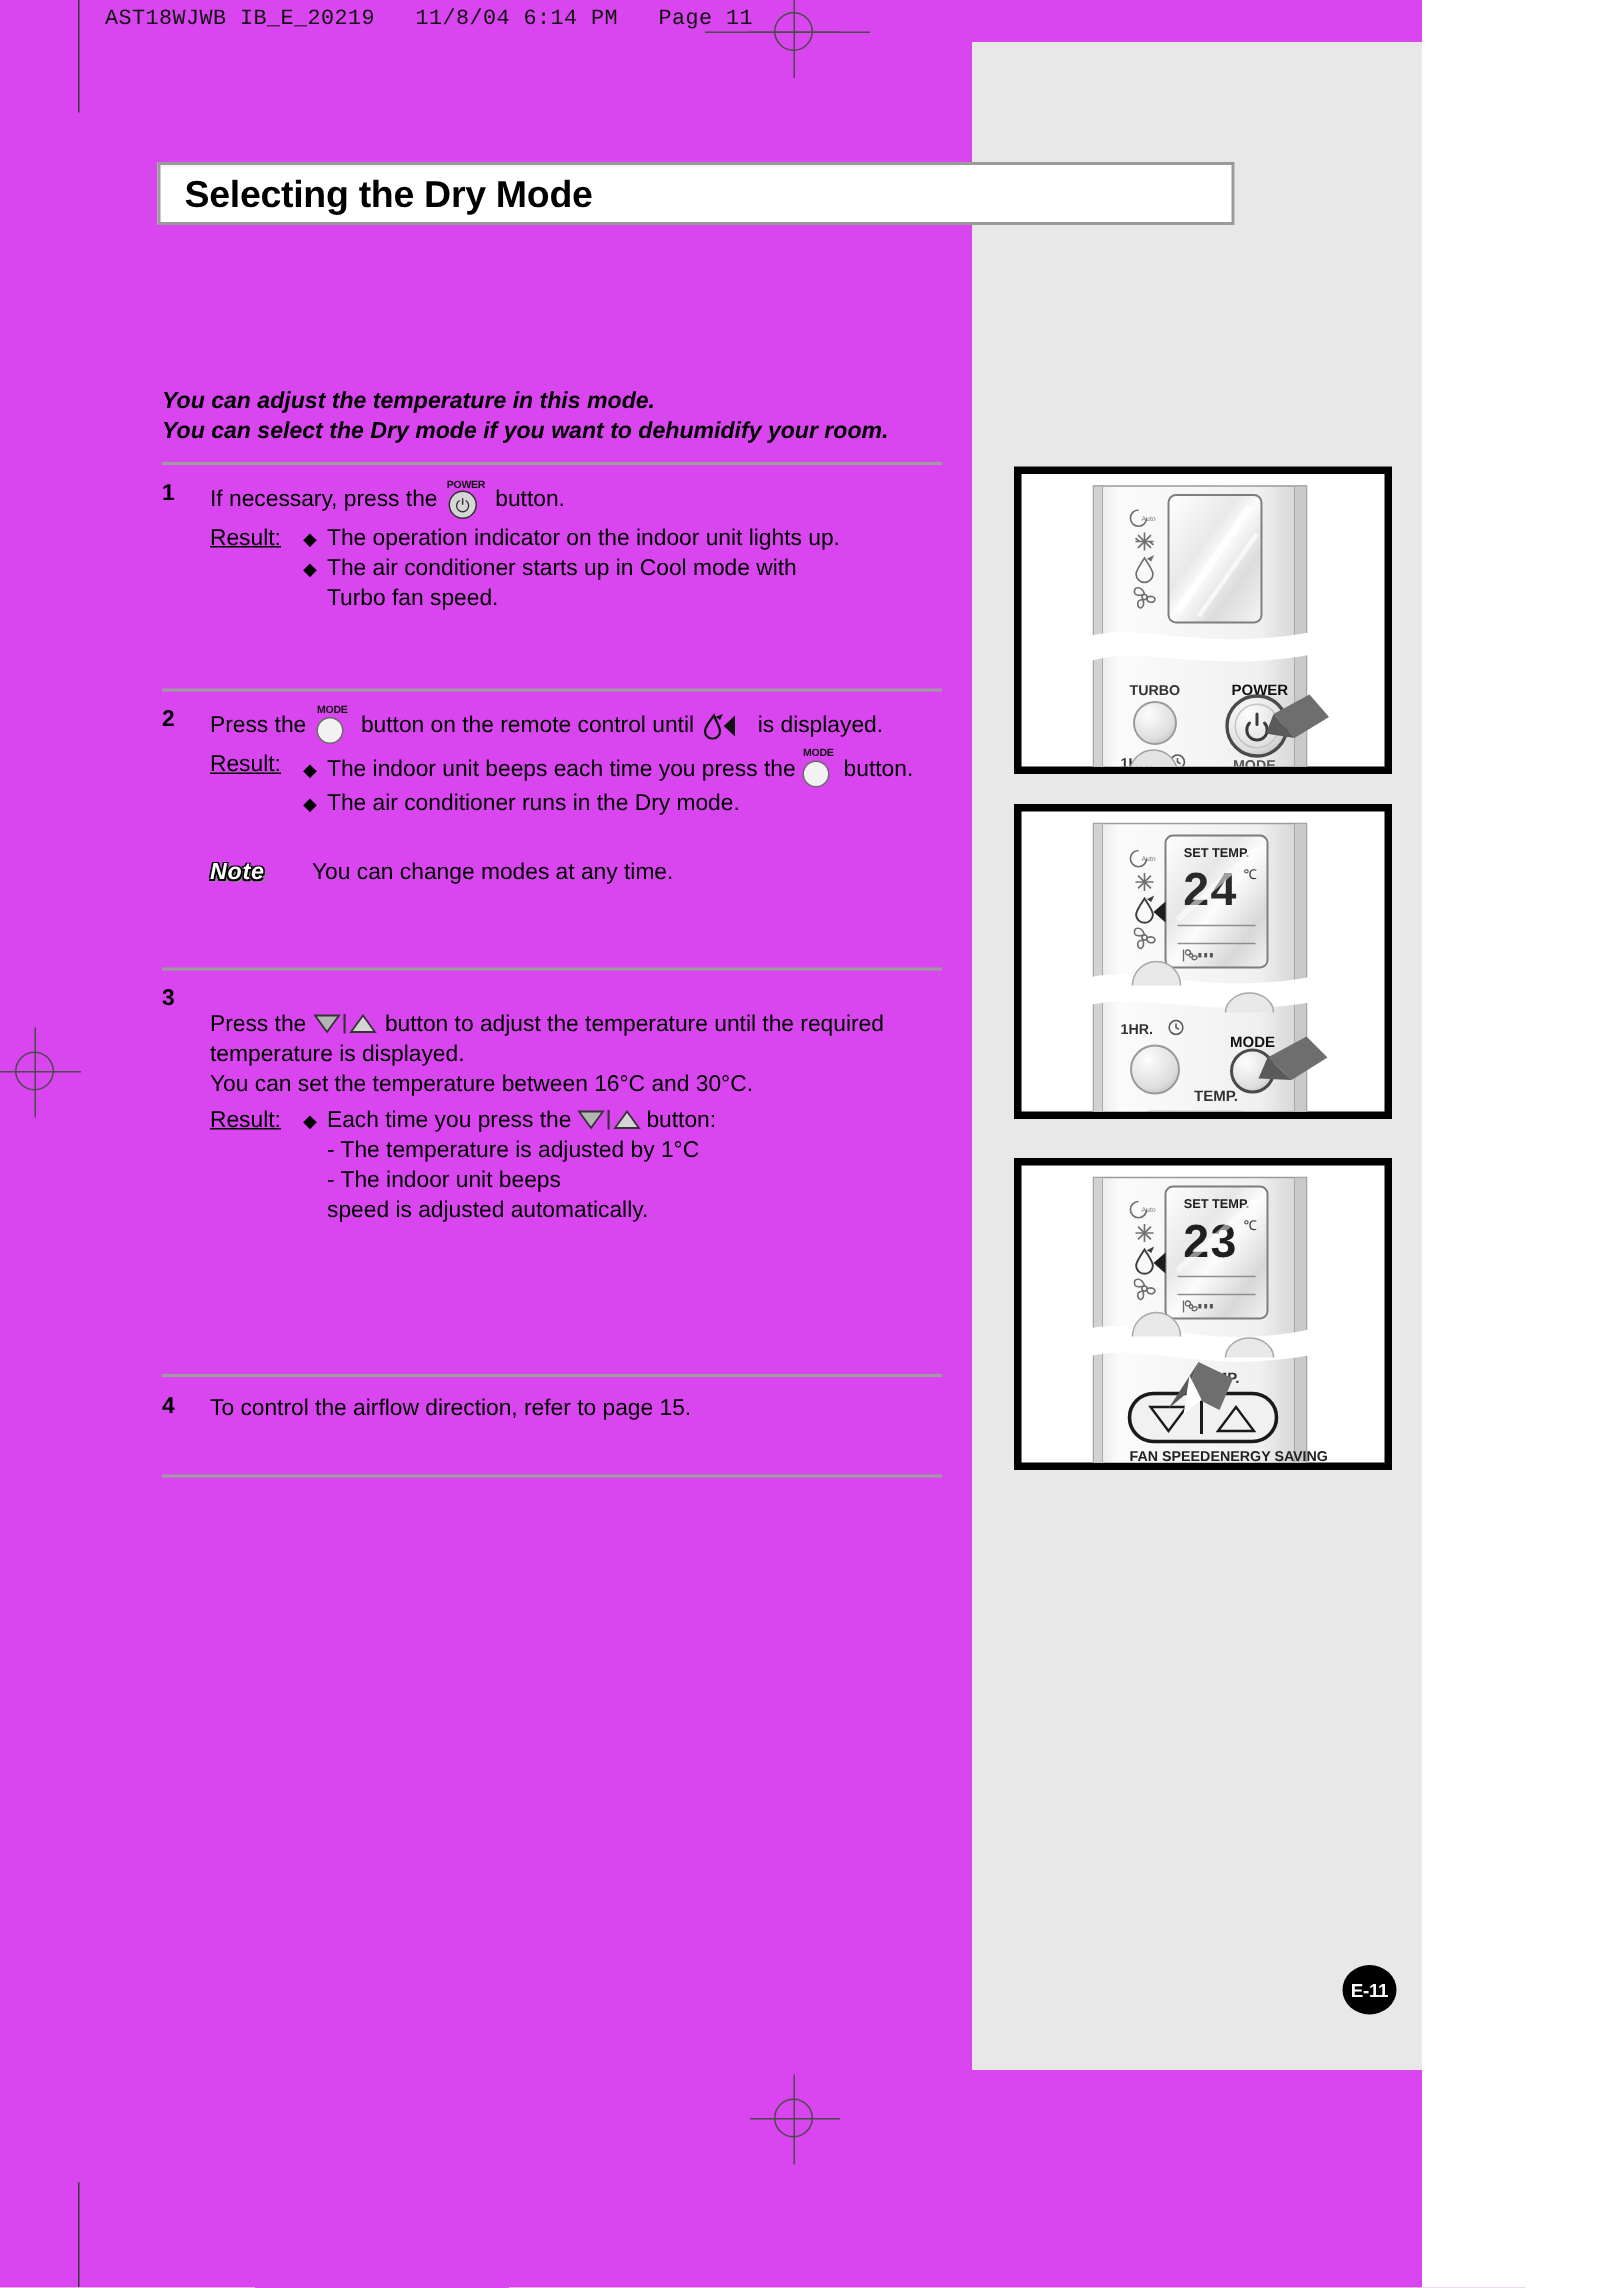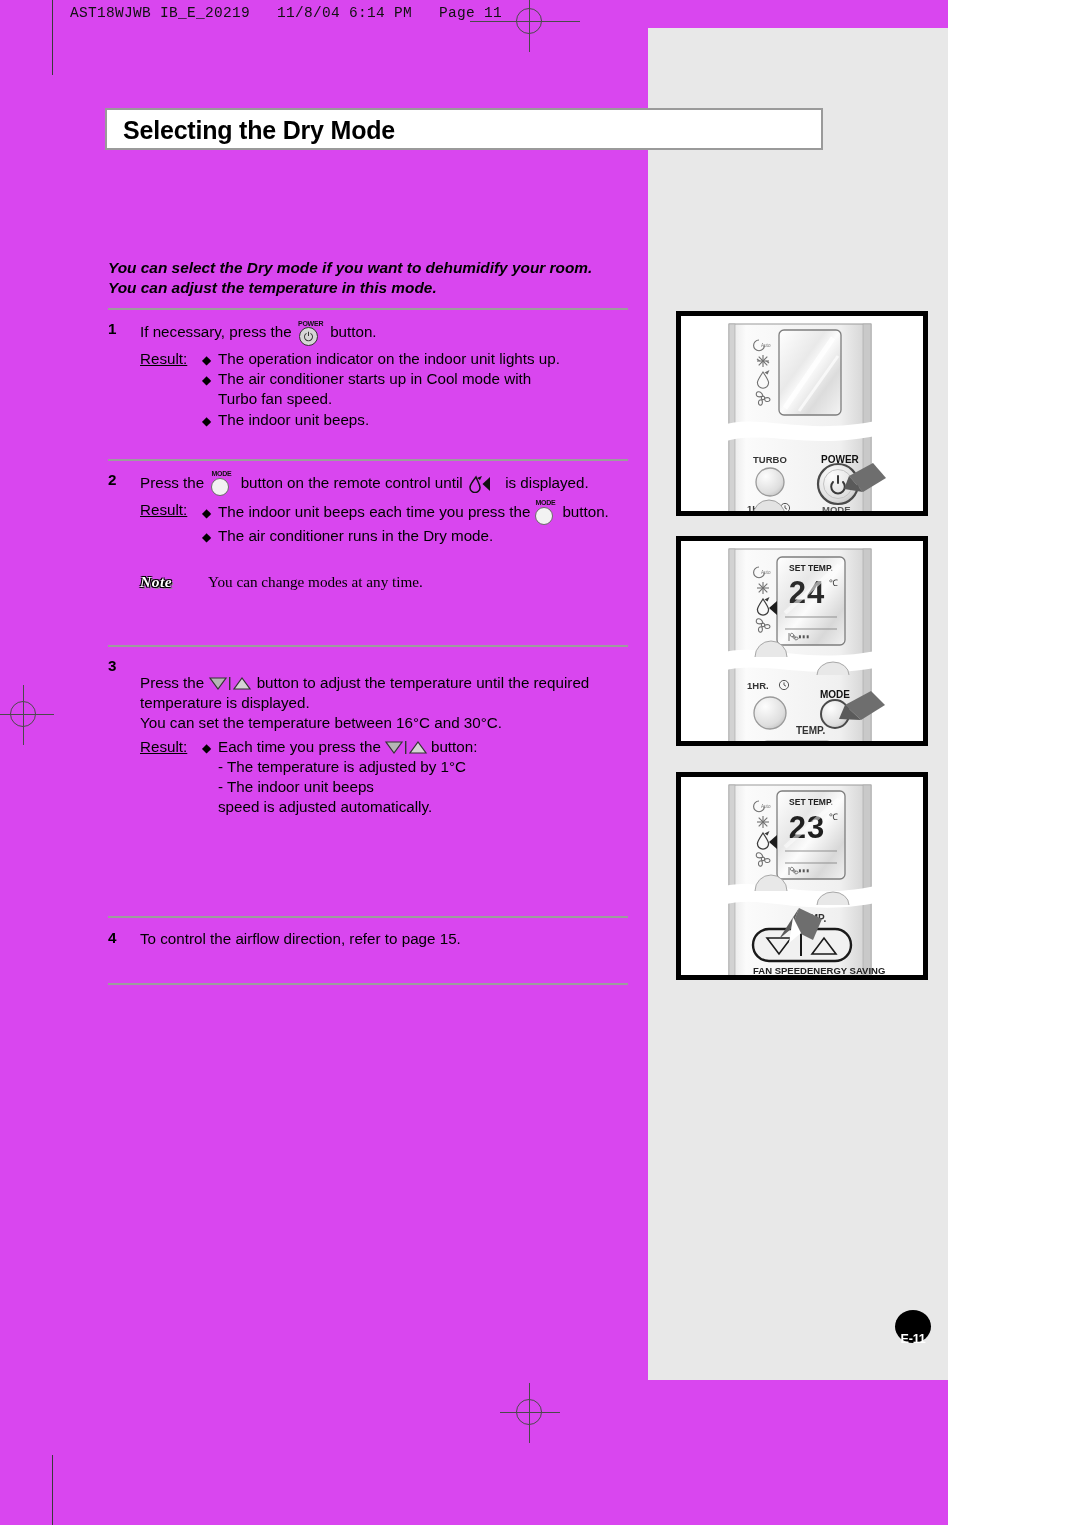--- a/index.html
+++ b/index.html
@@ -316,21 +316,20 @@
   }
   .page-badge span {
     position: absolute;
     left: 50%; top: 50%;
     transform: translate(-50%, -50%);
     color: #fff;
     font-size: 12.5px;
     font-weight: bold;
     white-space: nowrap;
     letter-spacing: -0.2px;
-    margin-top: 12px;
   }
 </style>
 </head>
 <body>
 
 <div id="page">
 
   <div class="crop-v" style="left:52px; top:0px; height:75px;"></div>
   <div class="crop-v" style="left:1006px; top:0px; height:45px;"></div>
   <div class="crop-h" style="left:1020px; top:52px; width:60px;"></div>
@@ -366,22 +365,22 @@
 
   <div class="lang-tab">
     <span>ENGLISH</span>
   </div>
 
   <div class="title-box">
     <h1>Selecting the Dry Mode</h1>
   </div>
 
   <div class="col intro">
+    <div>You can adjust the temperature in this mode.</div>
     <div>You can select the Dry mode if you want to dehumidify your room.</div>
-    <div>You can adjust the temperature in this mode.</div>
   </div>
 
   <div class="rule" style="top:308px;"></div>
 
   <div class="step" style="top:320px;">
     <div class="step-num">1</div>
     <div class="step-body">
       <div class="bullet-row" style="white-space:normal;">
         <span>If necessary, press the</span>
         <span class="ico ico-power">
@@ -391,23 +390,20 @@
       </div>
       <div style="margin-top:3px;">
         <span class="result-label">Result:</span><span class="result-block">
           <span class="bullet-row">
             <span class="dia">◆</span><span class="bullet-text">The operation indicator on the indoor unit lights up.</span>
           </span>
           <span class="bullet-row">
             <span class="dia">◆</span><span class="bullet-text">The air conditioner starts up in Cool mode with</span>
           </span>
           <span class="cont">Turbo fan speed.</span>
-          <span class="bullet-row">
-            <span class="dia">◆</span><span class="bullet-text">The indoor unit beeps.</span>
-          </span>
         </span>
       </div>
     </div>
   </div>
 
   <div class="rule" style="top:459px;"></div>
 
   <div class="step" style="top:471px;">
     <div class="step-num">2</div>
     <div class="step-body">
@@ -432,21 +428,21 @@
             <span class="dia">◆</span><span class="bullet-text">The indoor unit beeps each time you press the</span><span class="ico ico-mode" style="margin:0 2px;"><span class="cap">MODE</span><span class="btn"></span></span><span class="bullet-text">button.</span>
           </span>
           <span class="bullet-row">
             <span class="dia">◆</span><span class="bullet-text">The air conditioner runs in the Dry mode.</span>
           </span>
         </span>
       </div>
     </div>
   </div>
 
-  <div class="note-row" style="top:573px;font-family:Liberation Serif, serif;">
+  <div class="note-row" style="top:573px;">
     <span class="note-word">Note</span><span>You can change modes at any time.</span>
   </div>
 
   <div class="rule" style="top:645px;"></div>
 
   <div class="step" style="top:657px;">
     <div class="step-num">3</div>
     <div class="step-body">
       <div class="bullet-row" style="white-space:normal;margin-top:16px;">
         <span>Press the</span>

